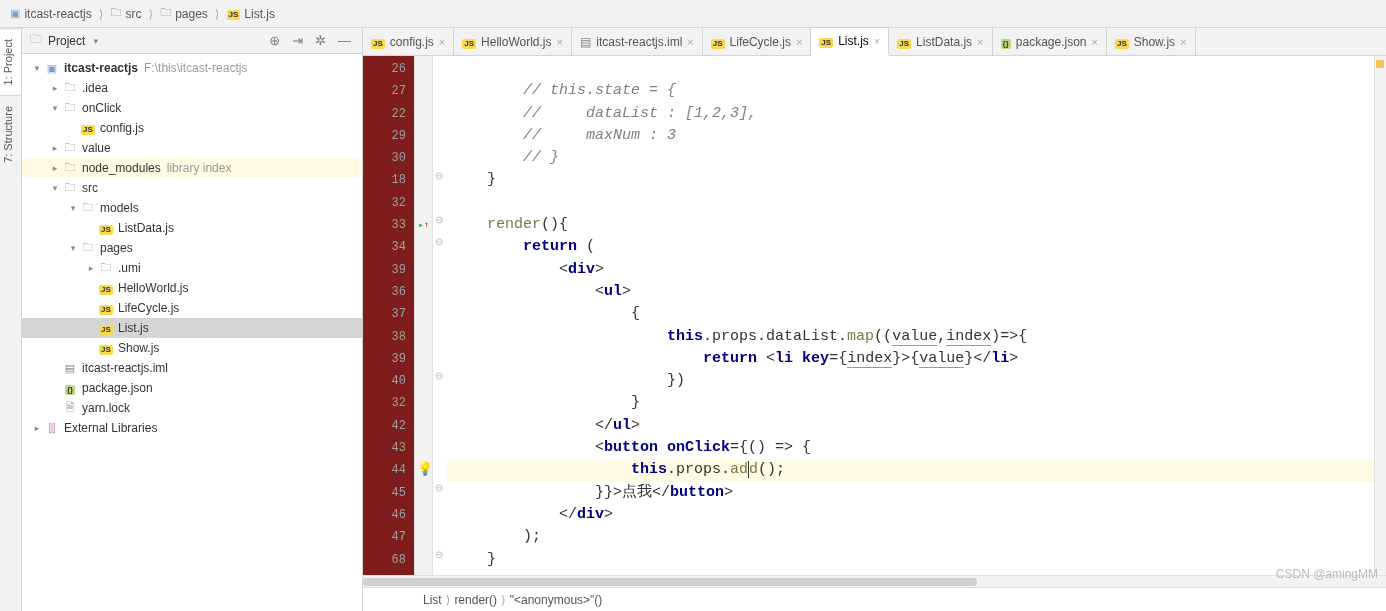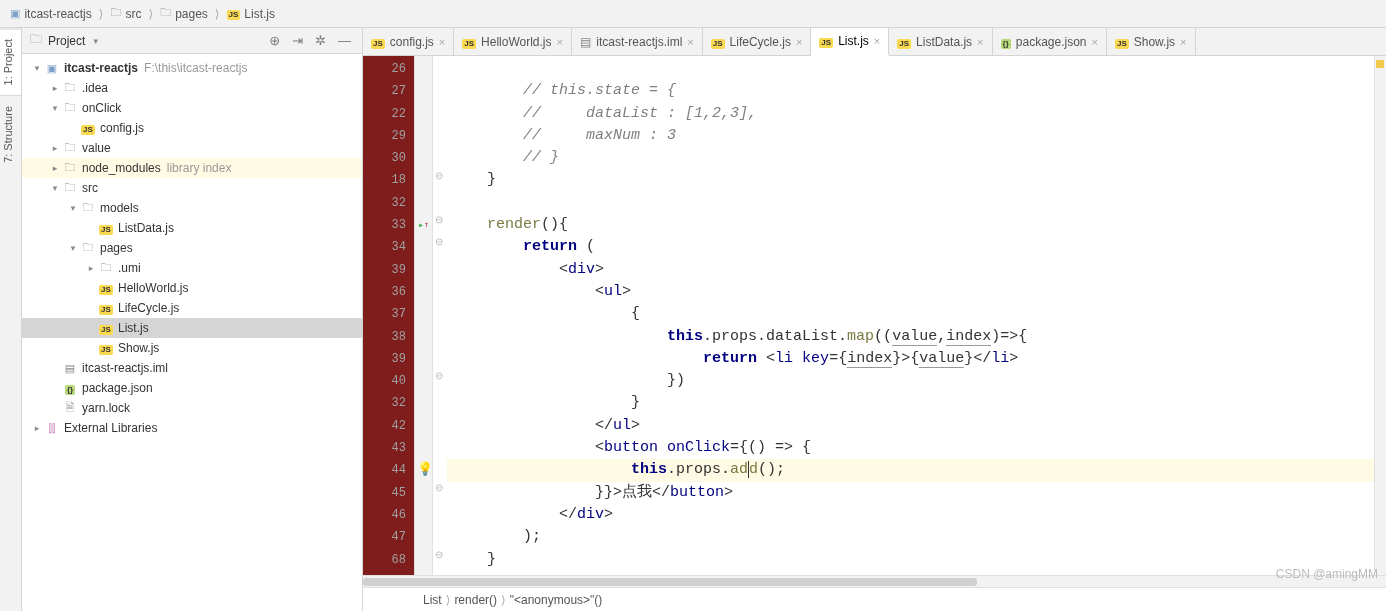--- a/index.html
+++ b/index.html
@@ -46,21 +46,21 @@
     .marker-col { width: 18px; background: #f2f2f2; border-right: 1px solid #e0e0e0; font-family: monospace; font-size: 10px; line-height: 22.3px; padding-top: 2px; text-align: center; }
     .marker { height: 22.3px; display: flex; align-items: center; justify-content: center; }
     .fold-col { width: 14px; background: #fff; position: relative; }
     .fold-mark { position: absolute; left: 2px; color: #b8b8b8; font-size: 10px; }
     
     .code { flex: 1; font-family: "Consolas", "Courier New", monospace; font-size: 15px; line-height: 22.3px; padding-top: 2px; white-space: pre; color: #333; position: relative; }
     .code-line { height: 22.3px; padding-left: 4px; }
     .line-current { background: #fffae3; }
     .kw { color: #000080; font-weight: bold; }
     .comment { color: #808080; font-style: italic; }
-    .tag { color: #000080; font-weight: normal; }
+    .tag { color: #000080; font-weight: bold; }
     .method { color: #7a7a43; }
     .underline { border-bottom: 1px solid #999; }
     .cursor { border-left: 1px solid #333; }
     .bulb { position: absolute; left: -30px; top: 0; color: #d9a927; font-size: 13px; }
     
     .editor-scroll-marker { width: 12px; background: #f2f2f2; border-left: 1px solid #e0e0e0; position: relative; }
     .scroll-warn { position: absolute; top: 4px; right: 2px; width: 8px; height: 8px; background: #f2c94c; border-radius: 1px; }
     
     .status-breadcrumb { height: 24px; border-top: 1px solid #e0e0e0; display: flex; align-items: center; padding-left: 60px; font-size: 12px; color: #555; gap: 4px; background: #fff; }
     .sb-sep { color: #aaa; }

